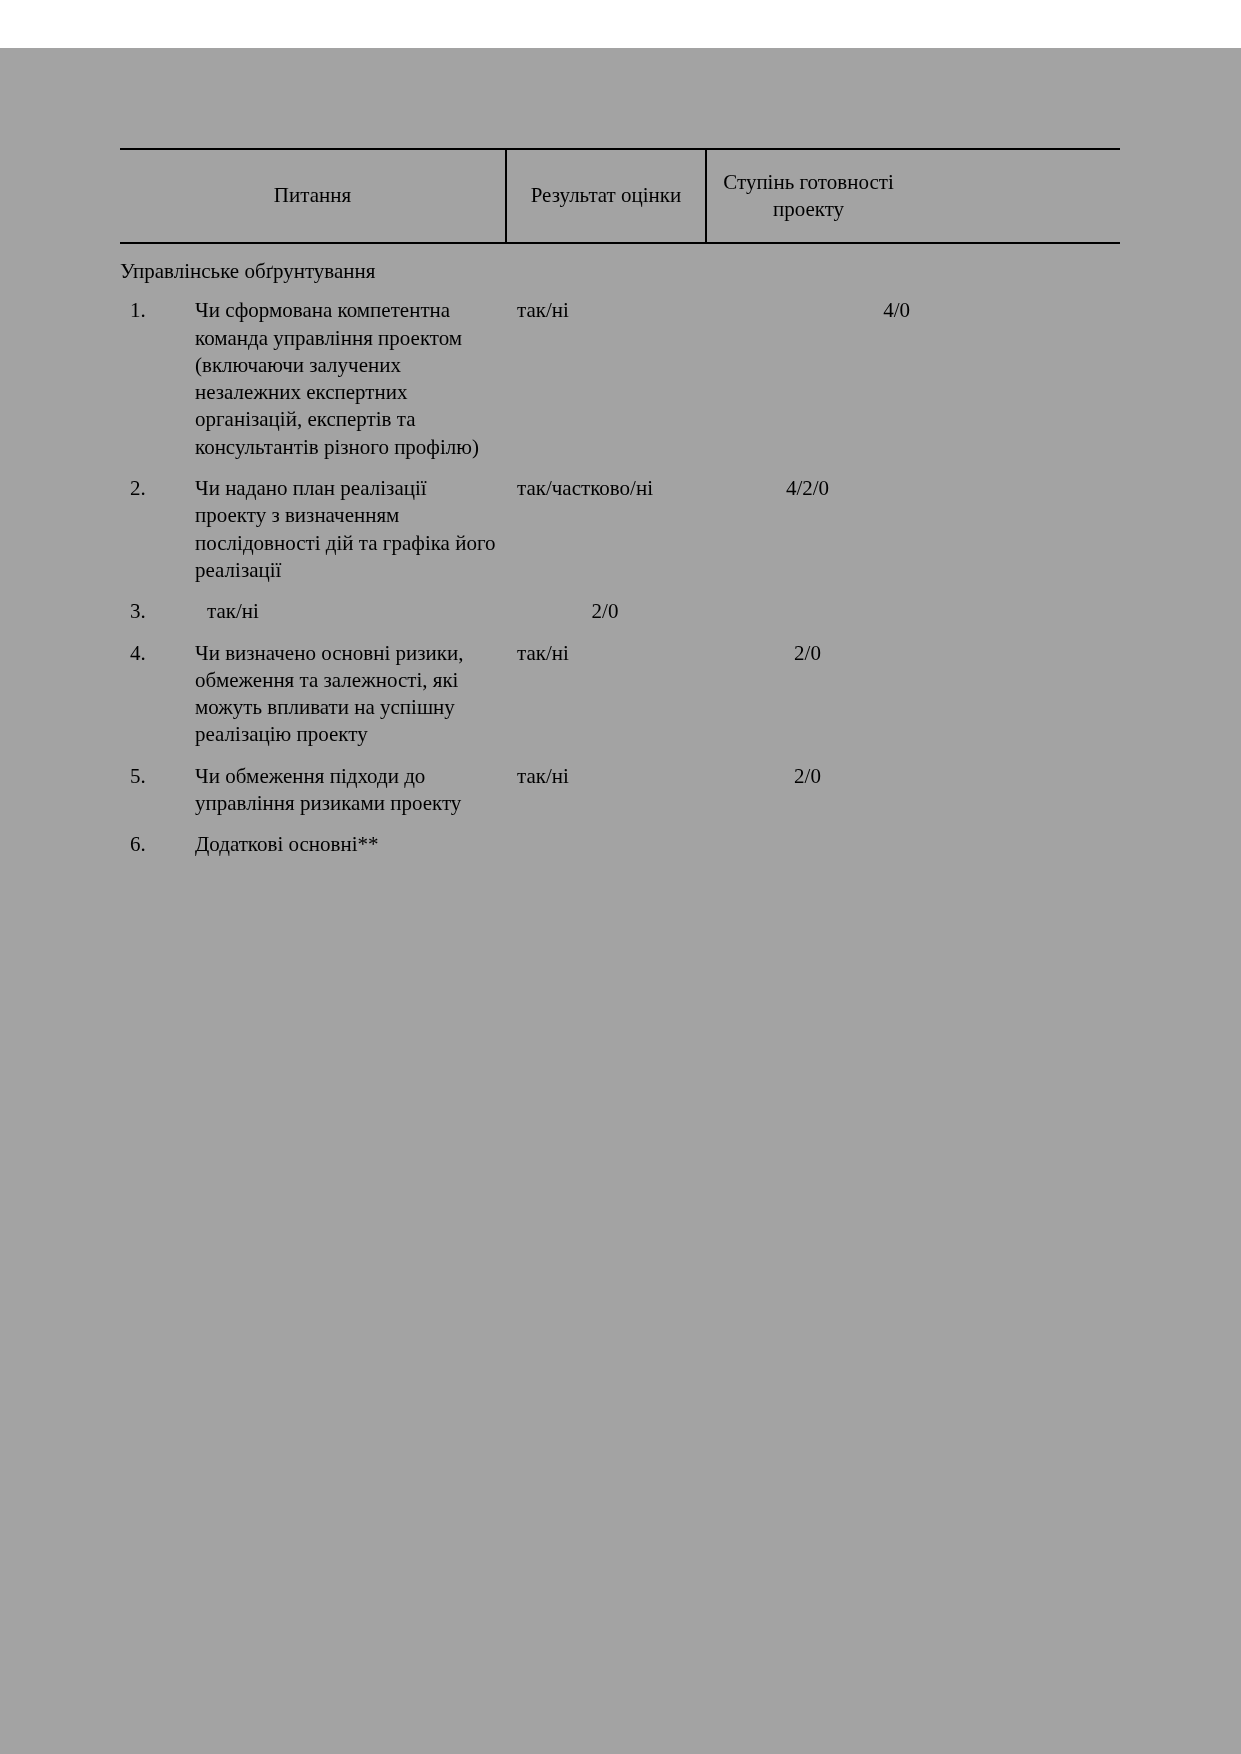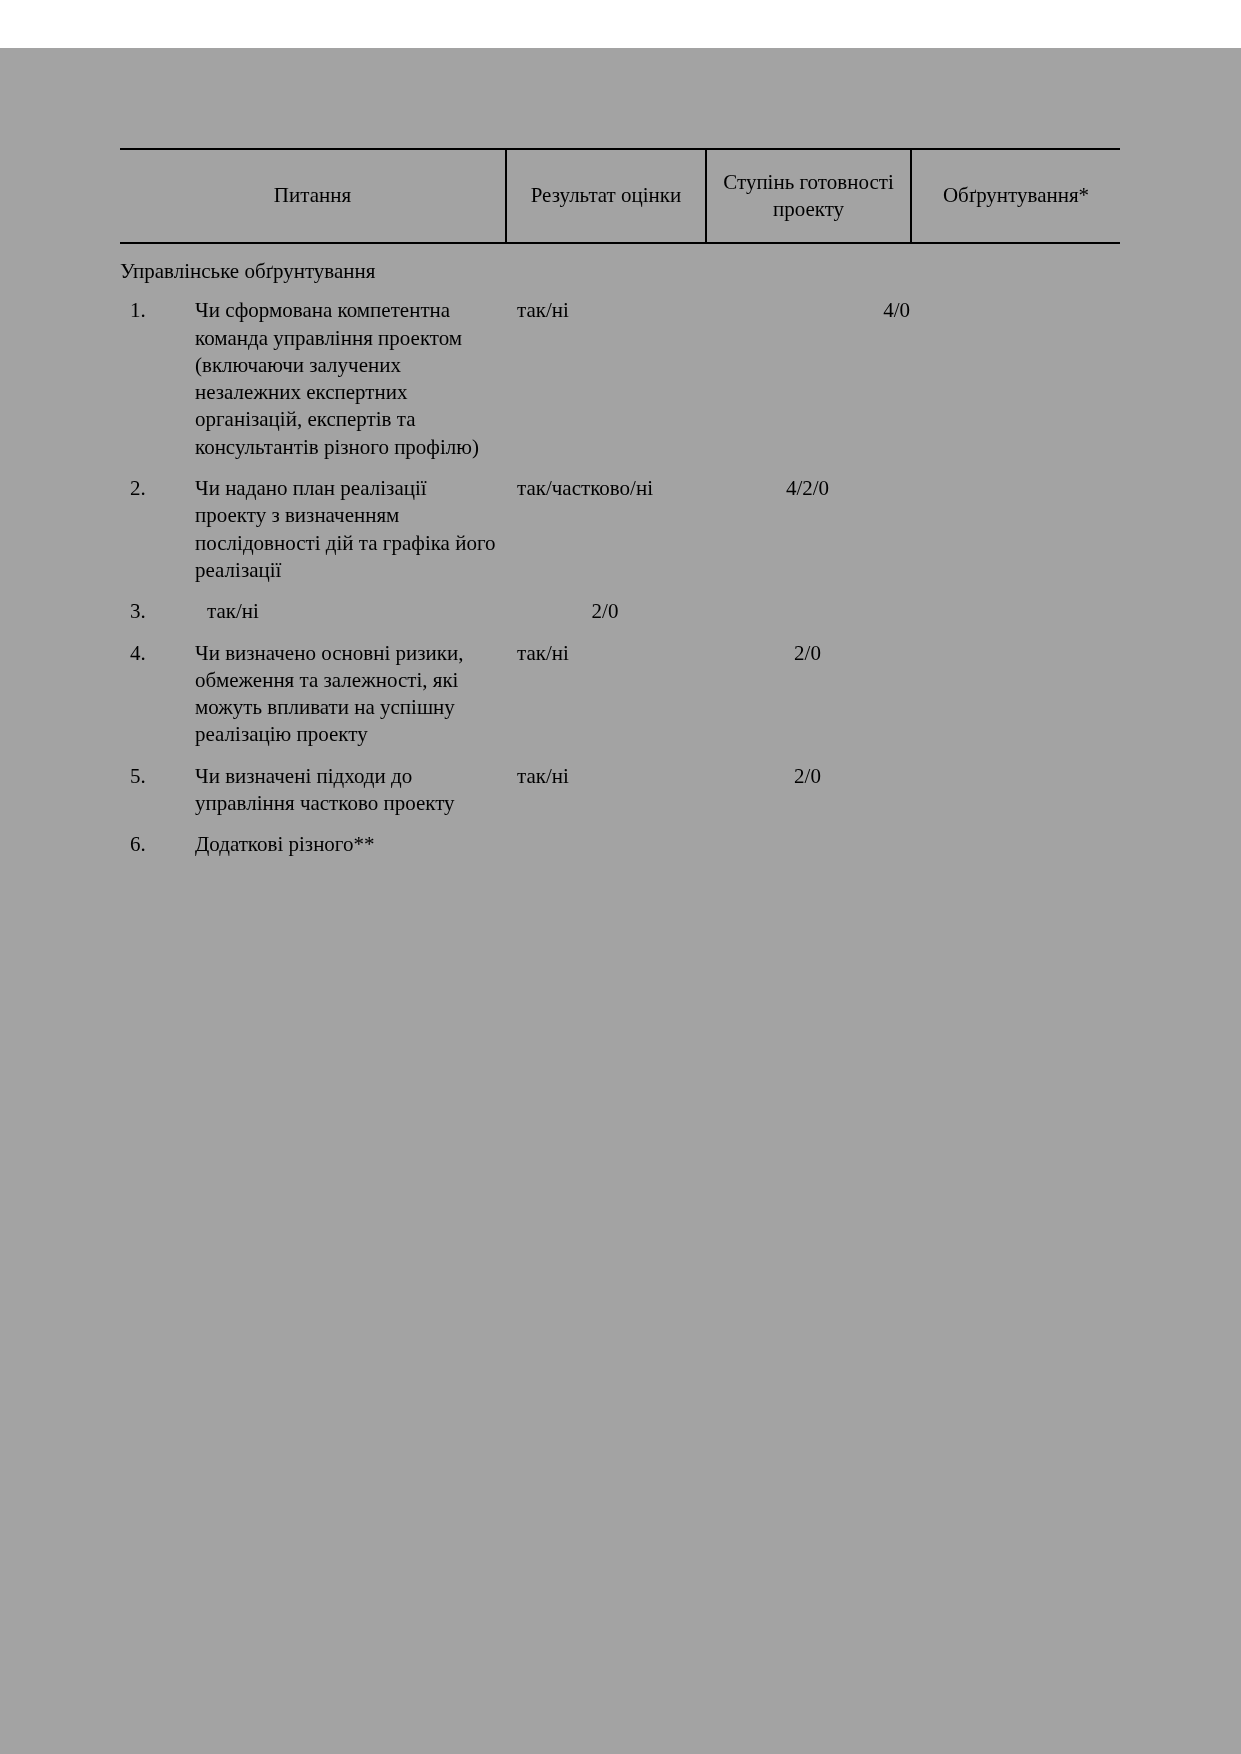--- a/index.html
+++ b/index.html
@@ -79,21 +79,20 @@
 </head>
 <body>
 
 <div class="page">
   <div class="doc-table">
 
     <div class="doc-table-header">
       <div class="header-cell">Питання</div>
       <div class="header-cell">Результат оцінки</div>
       <div class="header-cell">Ступінь готовності проекту</div>
-      <div class="header-cell">Обґрунтування*</div>
     </div>
 
     <div class="section-title">Управлінське обґрунтування</div>
 
     <div class="body-row first">
       <div class="cell-num">1.</div>
       <div class="cell-question">Чи сформована компетентна команда управління проектом (включаючи залучених незалежних експертних організацій, експертів та консультантів різного профілю)</div>
       <div class="cell-result">так/ні</div>
       <div class="cell-readiness">4/0</div>
       <div class="cell-justification"></div>
@@ -117,28 +116,28 @@
     <div class="body-row">
       <div class="cell-num">4.</div>
       <div class="cell-question">Чи визначено основні ризики, обмеження та залежності, які можуть впливати на успішну реалізацію проекту</div>
       <div class="cell-result">так/ні</div>
       <div class="cell-readiness">2/0</div>
       <div class="cell-justification"></div>
     </div>
 
     <div class="body-row">
       <div class="cell-num">5.</div>
-      <div class="cell-question">Чи визначені підходи до управління частково проекту</div>
+      <div class="cell-question">Чи обмеження підходи до управління ризиками проекту</div>
       <div class="cell-result">так/ні</div>
       <div class="cell-readiness">2/0</div>
       <div class="cell-justification"></div>
     </div>
 
     <div class="body-row">
       <div class="cell-num">6.</div>
-      <div class="cell-question">Додаткові різного**</div>
+      <div class="cell-question">Додаткові основні**</div>
       <div class="cell-result"></div>
       <div class="cell-readiness"></div>
       <div class="cell-justification"></div>
     </div>
 
   </div>
 </div>
 
 </body></html>

